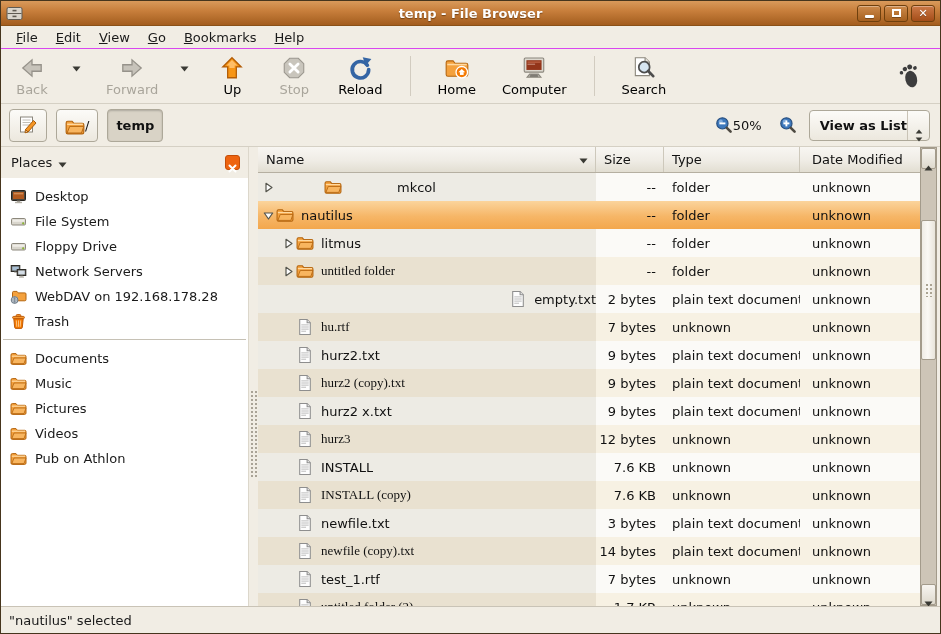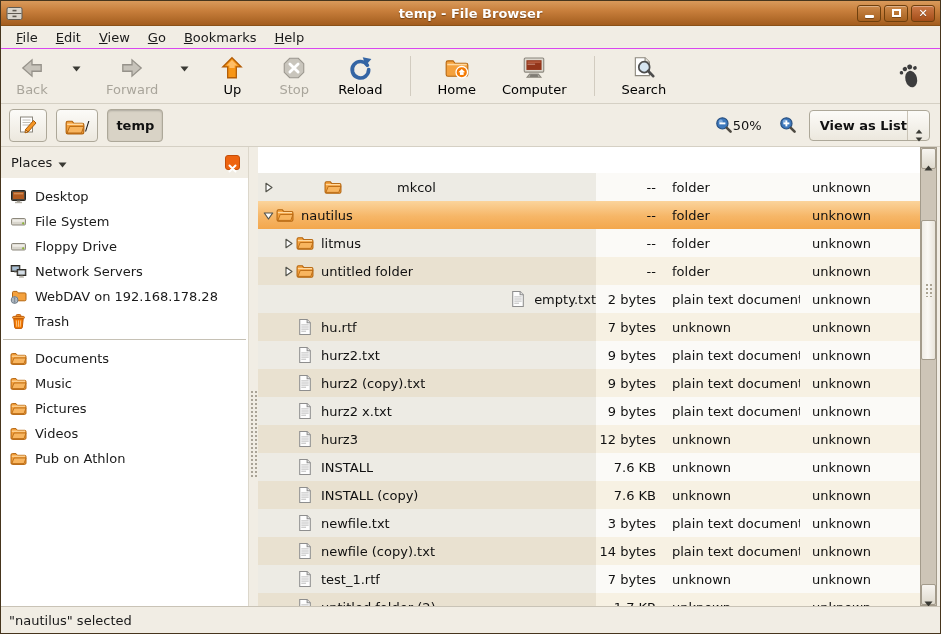--- a/index.html
+++ b/index.html
@@ -79,21 +79,21 @@
 
   .rows { position:absolute; top:26px; left:0; right:20px; bottom:0; overflow:hidden; }
   .row { height:28px; display:flex; }
   .cell { font-size:13px; color:#111; display:flex; align-items:center; }
   .c1 { width:338px; flex:0 0 338px; overflow:hidden; white-space:nowrap; }
   .c2 { width:68px; flex:0 0 68px; justify-content:flex-end; padding-right:8px; }
   .c3 { width:136px; flex:0 0 136px; padding-left:8px; overflow:hidden; white-space:nowrap;}
   .c4 { flex:1; padding-left:12px; }
   .row.light .c1 { background:#edebe4; }
   .row.light .c2,.row.light .c3,.row.light .c4 { background:#fbfaf7; }
-  .row.cream .c1 { background:#e9e1d0; }
+  .row.cream .c1 { background:#e9e1d0;font-family:Liberation Serif, serif; }
   .row.cream .c2,.row.cream .c3,.row.cream .c4 { background:#f7f1e3; }
   .row.selected .c1,.row.selected .c2,.row.selected .c3,.row.selected .c4 { background:linear-gradient(180deg,#fbd49c 0%,#f6b667 55%,#f3a74d 100%); }
   .expander { width:15px; flex:0 0 15px; display:flex; align-items:center; justify-content:center; }
   .expander svg { width:11px; height:11px; }
   .ficon { width:18px; height:18px; flex:0 0 18px; margin-right:7px; }
   .fname { overflow:hidden; text-overflow:ellipsis; }
 
   
   .vscroll { position:absolute; top:0; right:3px; bottom:0; width:17px; background:#cdc5b7; border:1px solid #a39b8b; }
   .sbtn { position:absolute; left:0; right:0; height:21px; background:linear-gradient(180deg,#f7f5f0,#ded9cd); border:1px solid #a39b8b; border-radius:2px; display:flex; align-items:center; justify-content:center; }
@@ -392,20 +392,37 @@
             <span class="slabel">Pub on Athlon</span>
           </div>
         </div>
     </div>
 
     <div class="pane-sep">
       <div class="pane-grip"></div>
     </div>
 
     <div class="filepane">
+      <div class="listhead" id="listhead">
+          <div class="hcell c-name">
+            <span>Name</span>
+            <span class="sort-arrow"><svg viewBox="0 0 9 6">
+                <polygon points="0.5,0.5 8.5,0.5 4.5,5.5" fill="#3a3a34"></polygon>
+              </svg></span>
+          </div>
+          <div class="hcell c-size">
+            <span>Size</span>
+          </div>
+          <div class="hcell c-type">
+            <span>Type</span>
+          </div>
+          <div class="hcell c-date">
+            <span>Date Modified</span>
+          </div>
+        </div>
       <div class="rows" id="rows">
           <div class="row light">
             <div class="cell c1" style="padding-left: 3px; gap: 48px;">
               <span class="expander">
                 <svg viewBox="0 0 11 11">
                   <path d="M3 1.3 L9 5.5 L3 9.7 Z" fill="#fdfdfd" stroke="#55554d" stroke-width="1.2" stroke-linejoin="round"></path>
                 </svg>
               </span>
               <span class="ficon"><svg viewBox="0 0 17 17">
                   <path d="M1 5 Q1 3.6 2.4 3.6 L6 3.6 7.4 5.3 14.7 5.3 Q16 5.3 16 6.6 L16 13 Q16 14.4 14.6 14.4 L2.4 14.4 Q1 14.4 1 13 Z" fill="#f4a13d" stroke="#b4650f"></path>

